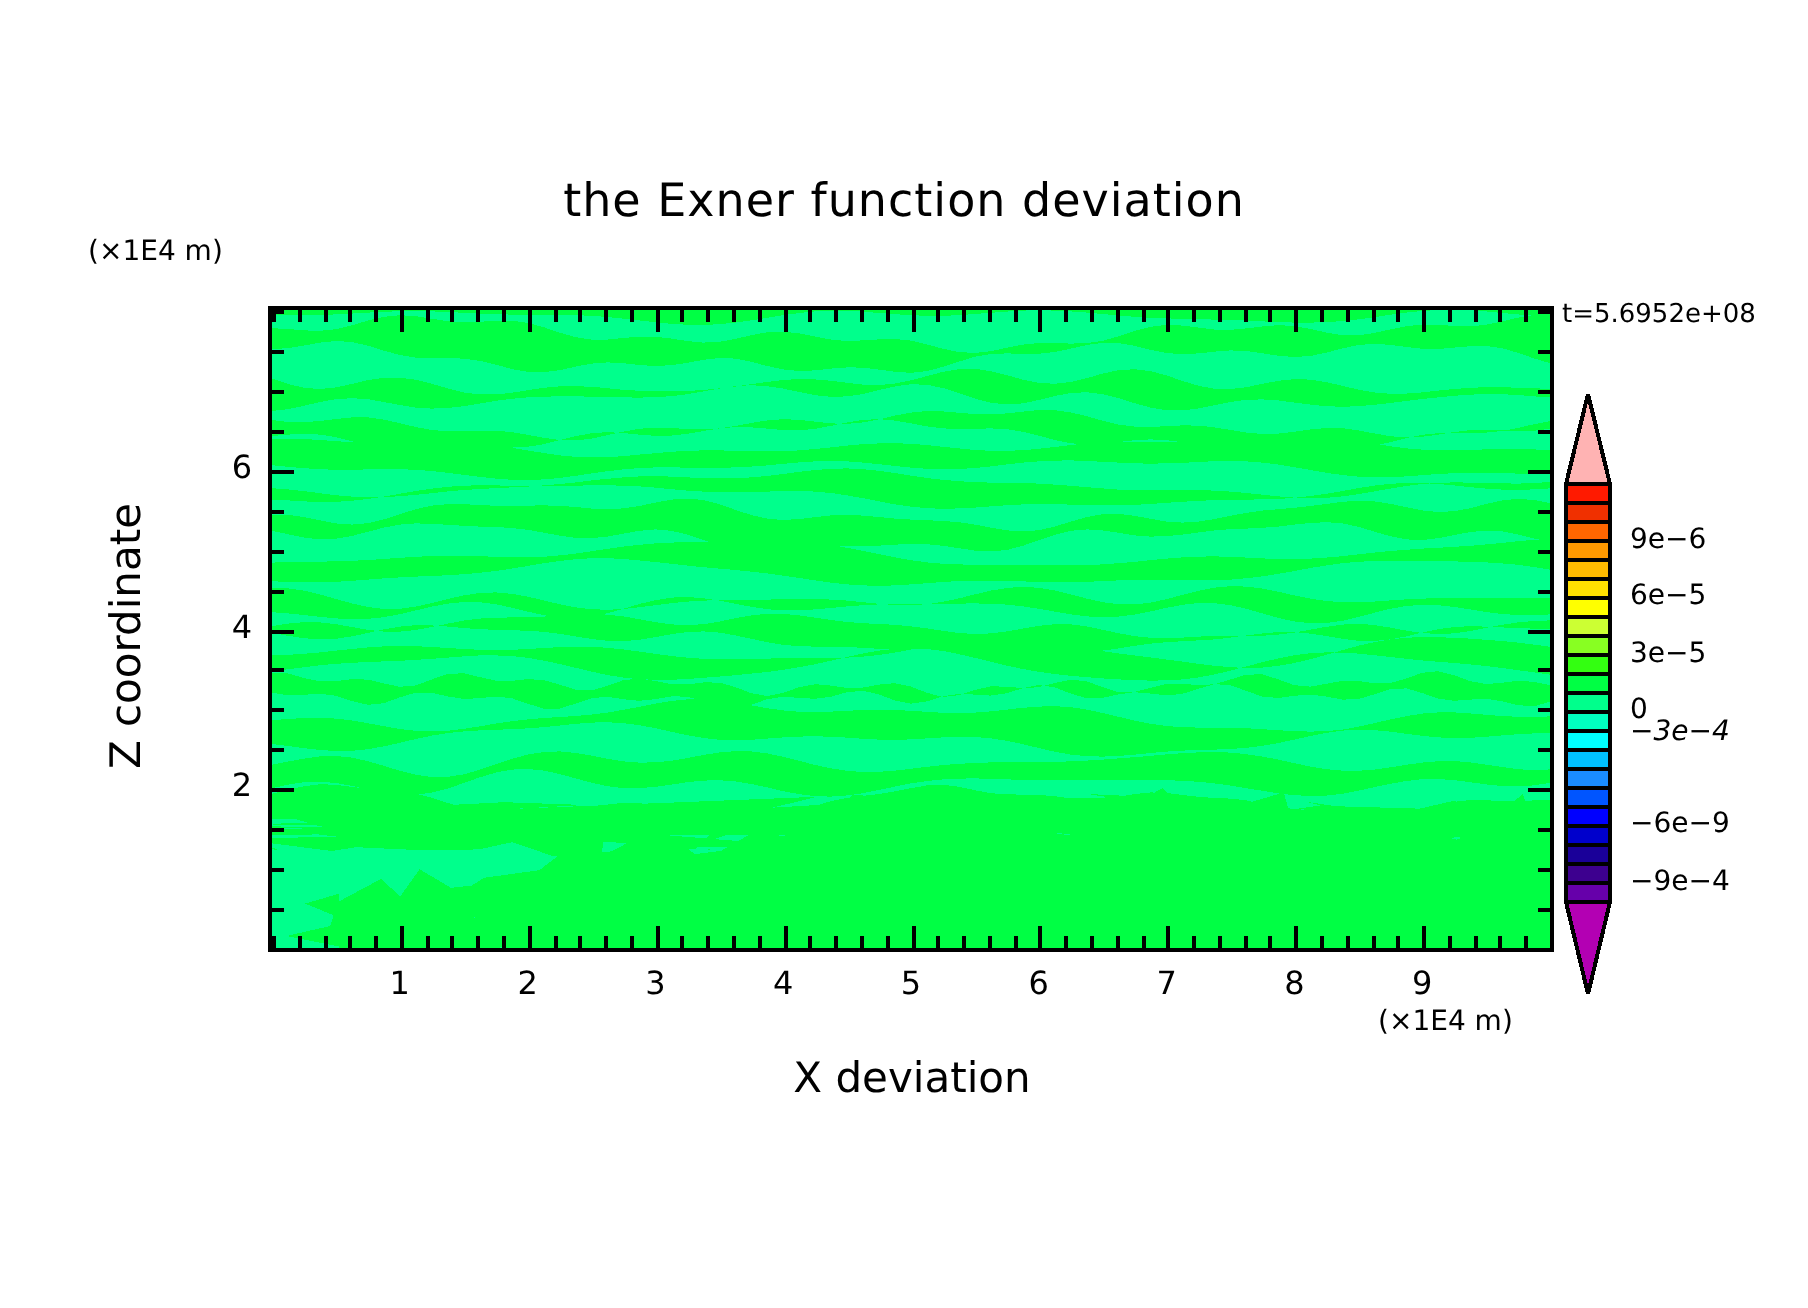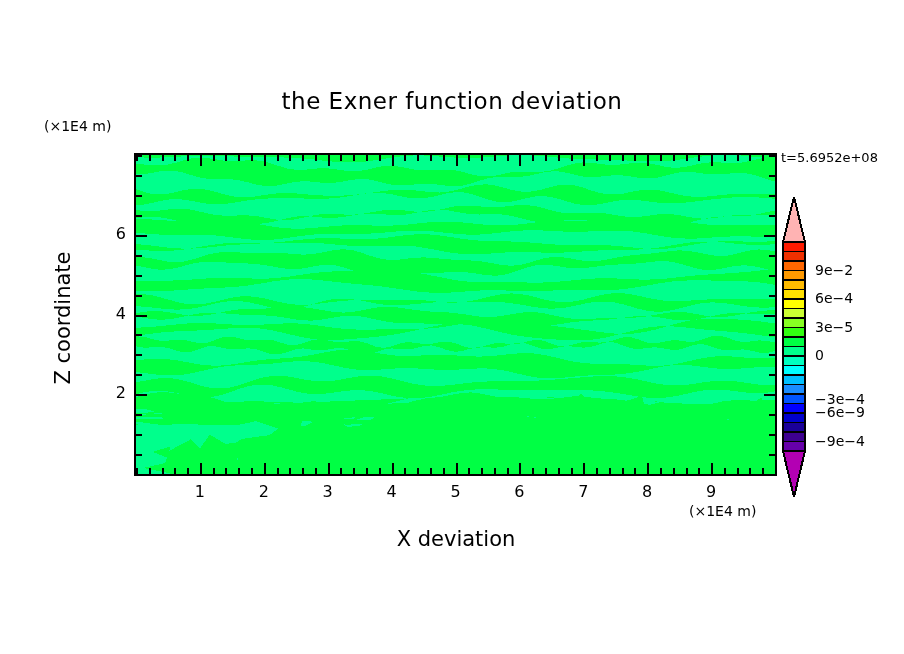--- a/index.html
+++ b/index.html
@@ -271,20 +271,20 @@
       <rect x="3" y="198" width="22" height="9.5" fill="#0055ff" stroke="#000" stroke-width="1.6"></rect>
       <rect x="3" y="207.5" width="22" height="9.5" fill="#0000ff" stroke="#000" stroke-width="1.6"></rect>
       <rect x="3" y="217" width="22" height="9.5" fill="#0000cc" stroke="#000" stroke-width="1.6"></rect>
       <rect x="3" y="226.5" width="22" height="9.5" fill="#1a0099" stroke="#000" stroke-width="1.6"></rect>
       <rect x="3" y="236" width="22" height="9.5" fill="#3d008f" stroke="#000" stroke-width="1.6"></rect>
       <rect x="3" y="245.5" width="22" height="9.5" fill="#6600aa" stroke="#000" stroke-width="1.6"></rect>
       <polygon points="3,255 25,255 14,301" fill="#b300b3" stroke="#000" stroke-width="2"></polygon>
     </g>
 </svg>
 <div class="abs" id="cb-labels-layer" style="left:0;top:0;width:904px;height:654px;">
-    <div class="cb-label" style="left: 815px; top: 261.5px;">9e−2</div>
-    <div class="cb-label" style="left: 815px; top: 290px;">6e−4</div>
+    <div class="cb-label" style="left: 815px; top: 261.5px;">9e−6</div>
+    <div class="cb-label" style="left: 815px; top: 290px;">6e−5</div>
     <div class="cb-label" style="left: 815px; top: 318.5px;">3e−5</div>
     <div class="cb-label" style="left: 815px; top: 347px;">0</div>
-    <div class="cb-label" style="left: 815px; top: 391px;">−3e−4</div>
+    <div class="cb-label" style="left: 815px; top: 358px; font-style: italic;">−3e−4</div>
     <div class="cb-label" style="left: 815px; top: 404px;">−6e−9</div>
     <div class="cb-label" style="left: 815px; top: 432.5px;">−9e−4</div>
   </div>
 
 </body></html>

